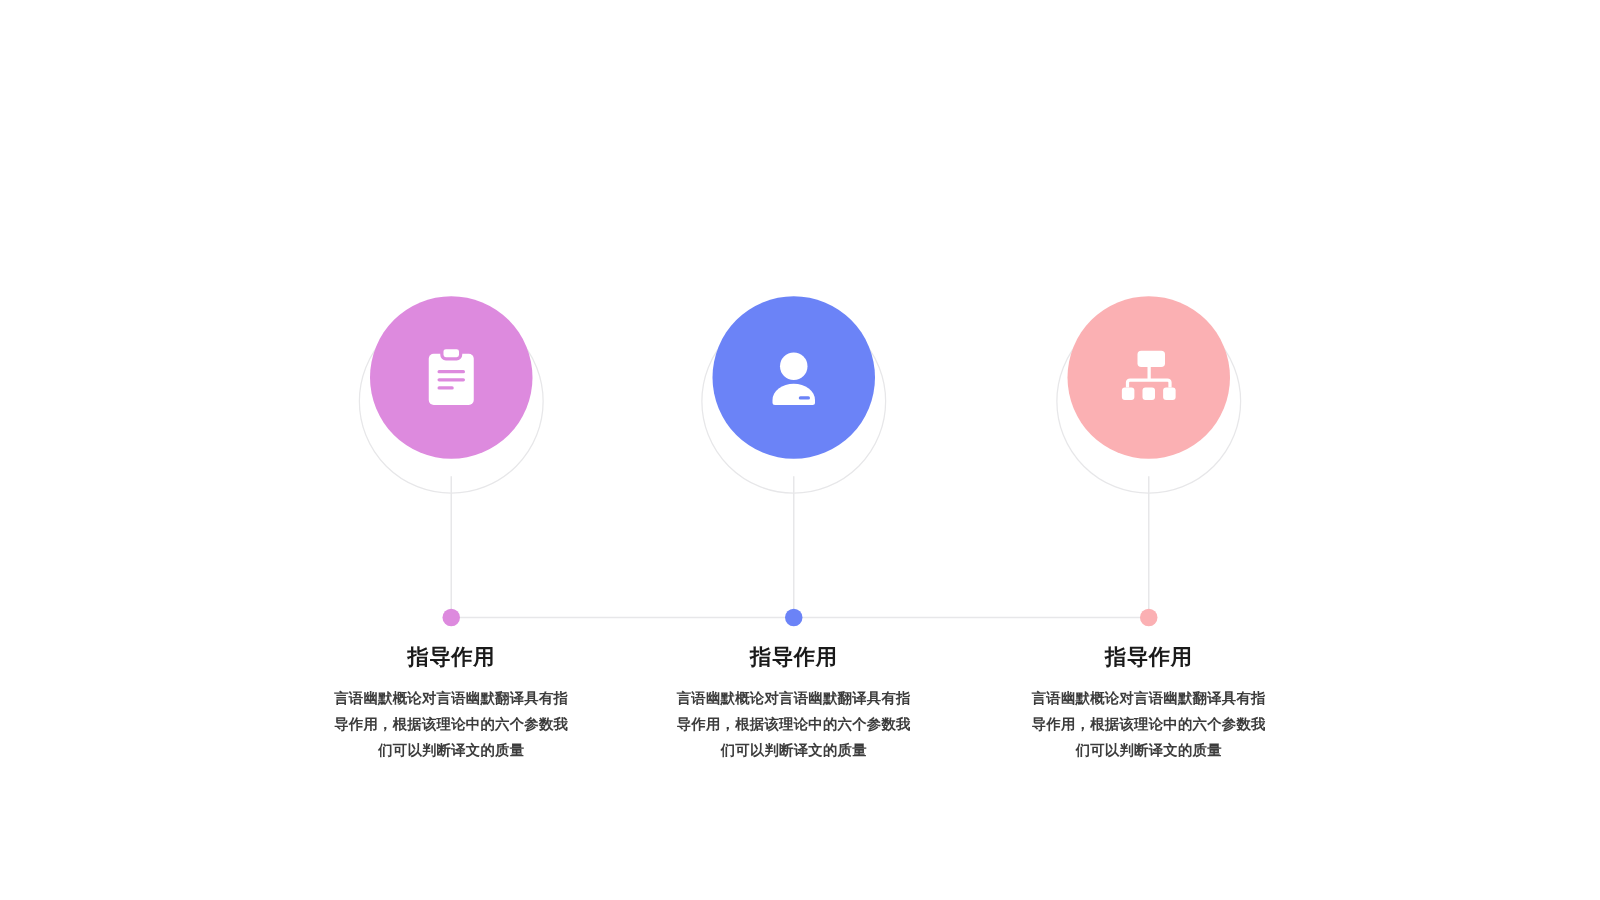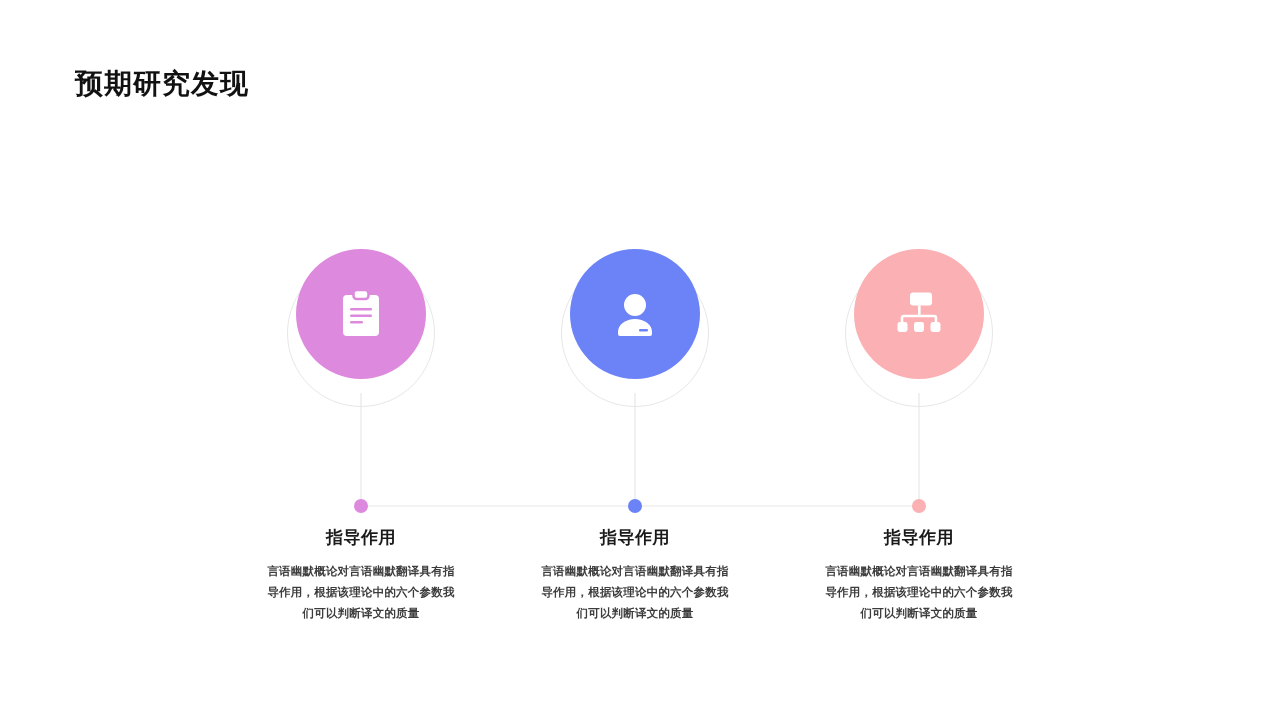--- a/index.html
+++ b/index.html
@@ -32,21 +32,21 @@
     color: #111111;
     letter-spacing: 1px;
     line-height: 40px;
     white-space: nowrap;
   }
 
   
   .diagram {
     position: absolute;
     left: 0;
-    top: 12px;
+    top: 0;
     width: 1280px;
     height: 576px;
   }
 
   
   .connectors {
     position: absolute;
     left: 0;
     top: 0;
     width: 1280px;
@@ -140,21 +140,20 @@
     width: 190px;
     letter-spacing: 0.2px;
     font-weight: bold;
   }
 </style>
 </head>
 <body style="background: rgb(255, 255, 255);">
 
 <div class="slide">
 
-  <div class="slide-title">预期研究发现</div>
 
   <div class="diagram">
 
     <svg class="connectors" width="1280" height="720" viewBox="0 0 1280 720" stroke="#e7e7e9">
       <line x1="361" y1="494" x2="919" y2="494" stroke="#e7e7e9" stroke-width="1.2"></line>
       <line x1="361" y1="381" x2="361" y2="494" stroke="#e7e7e9" stroke-width="1.2"></line>
       <line x1="635" y1="381" x2="635" y2="494" stroke="#e7e7e9" stroke-width="1.2"></line>
       <line x1="919" y1="381" x2="919" y2="494" stroke="#e7e7e9" stroke-width="1.2"></line>
     </svg>
 

